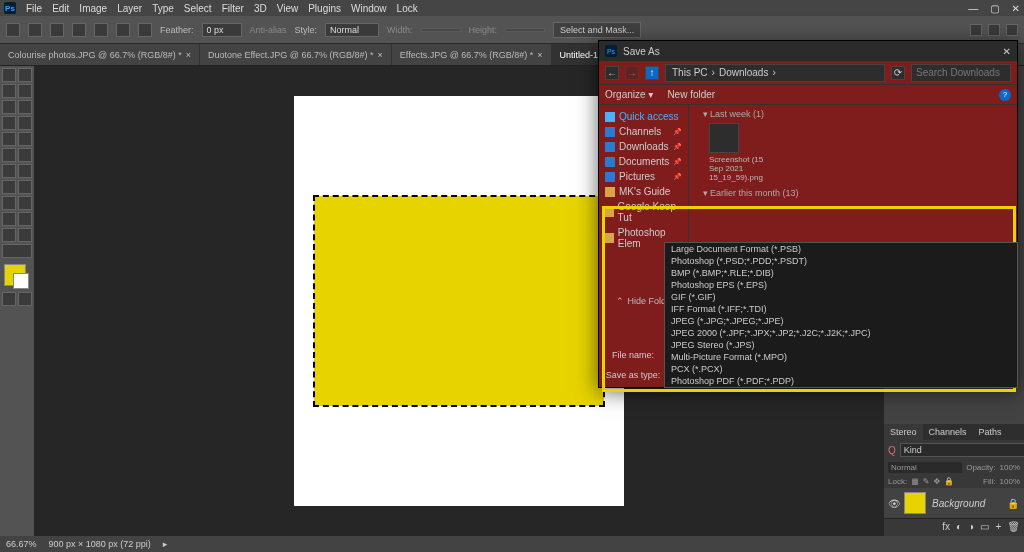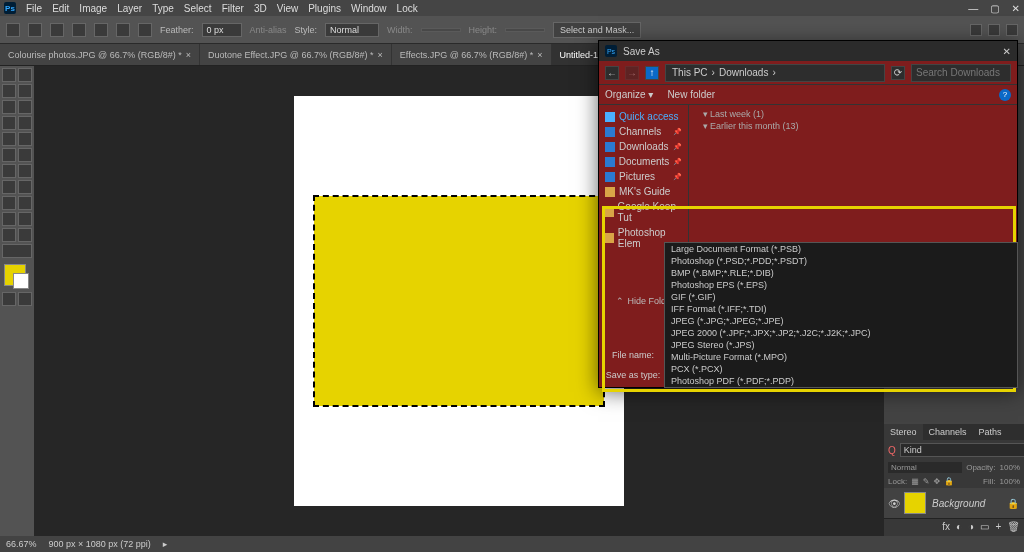--- a/index.html
+++ b/index.html
@@ -296,20 +296,24 @@
           <span class="si folder-yellow"></span>
           <span>Google Keep Tut</span>
         </div>
       <div class="s">
           <span class="si folder-yellow"></span>
           <span>Photoshop Elem</span>
         </div>
     </div>
     <div class="dlg-files">
       <div class="grp">Last week (1)</div>
+      <div class="fitem">
+        <div class="fico"></div>
+        <span style="font-size:8px;max-width:70px;">Screenshot (15 Sep 2021 15_19_59).png</span>
+      </div>
       <div class="grp">Earlier this month (13)</div>
     </div>
   </div>
   <div class="dlg-bottom">
     <div class="fn-row">
       <span class="lbl">File name:</span>
       <input class="inp" value="Untitled-1.png" style="">
     </div>
     <div class="st-row">
       <span class="lbl">Save as type:</span>

